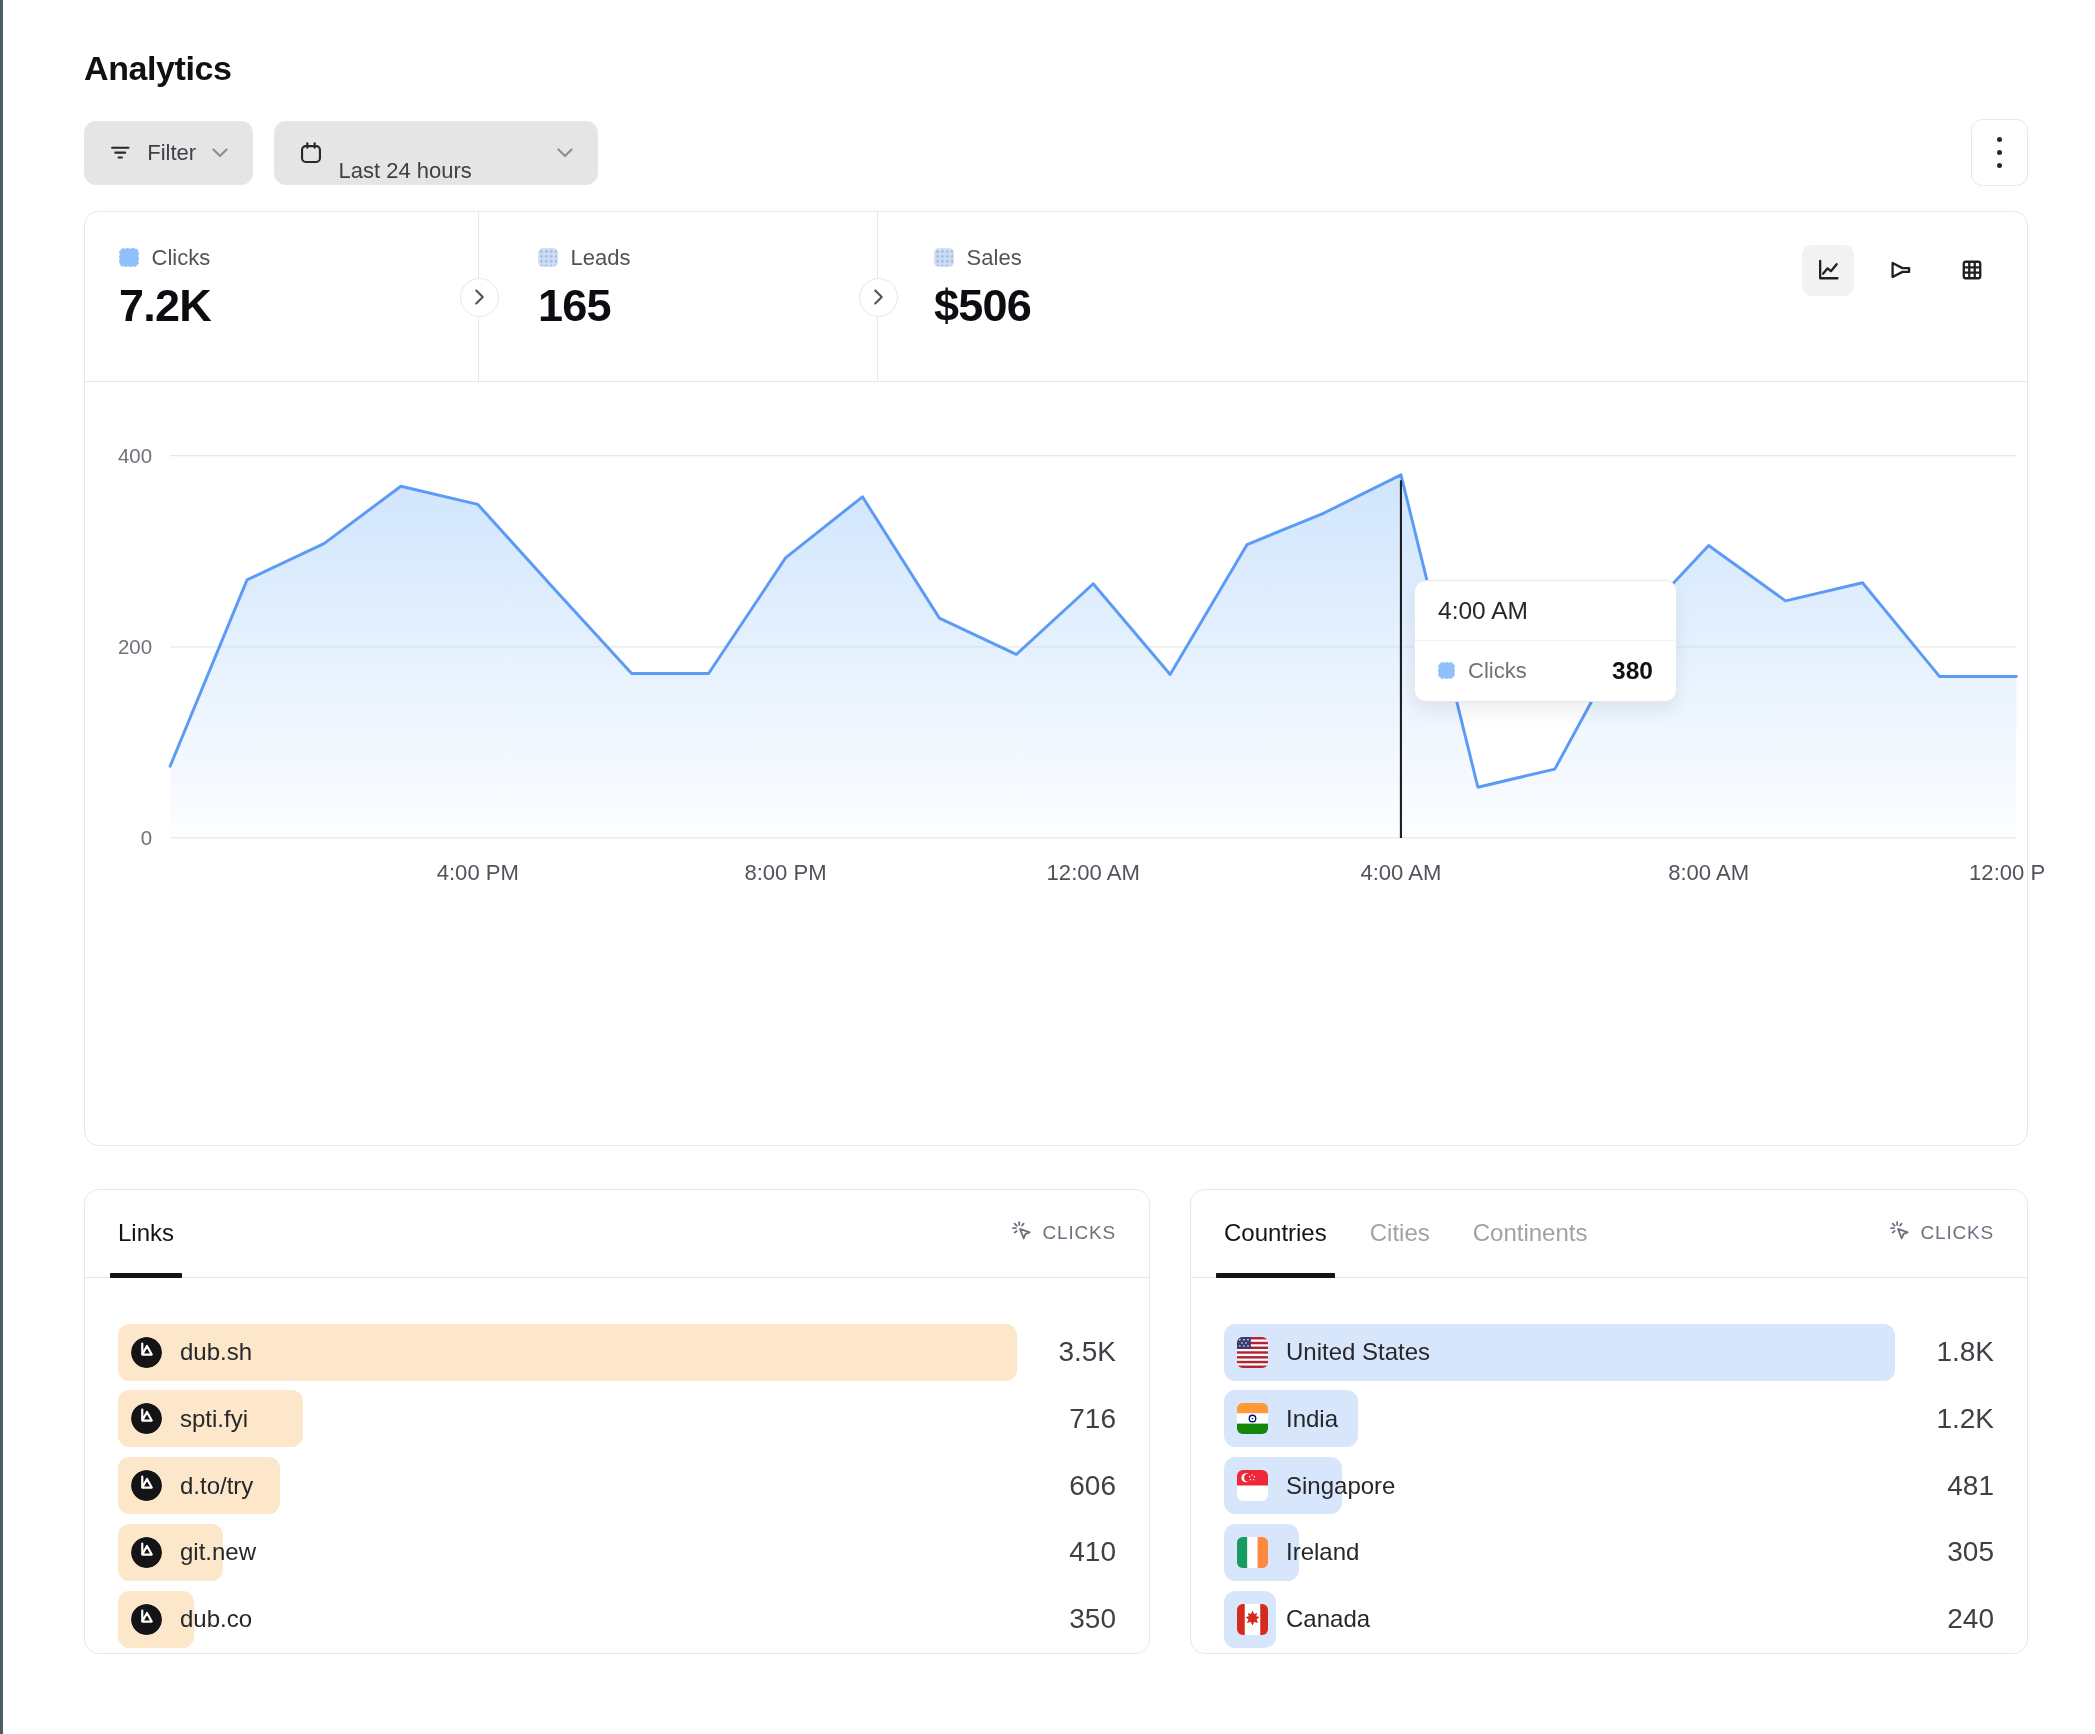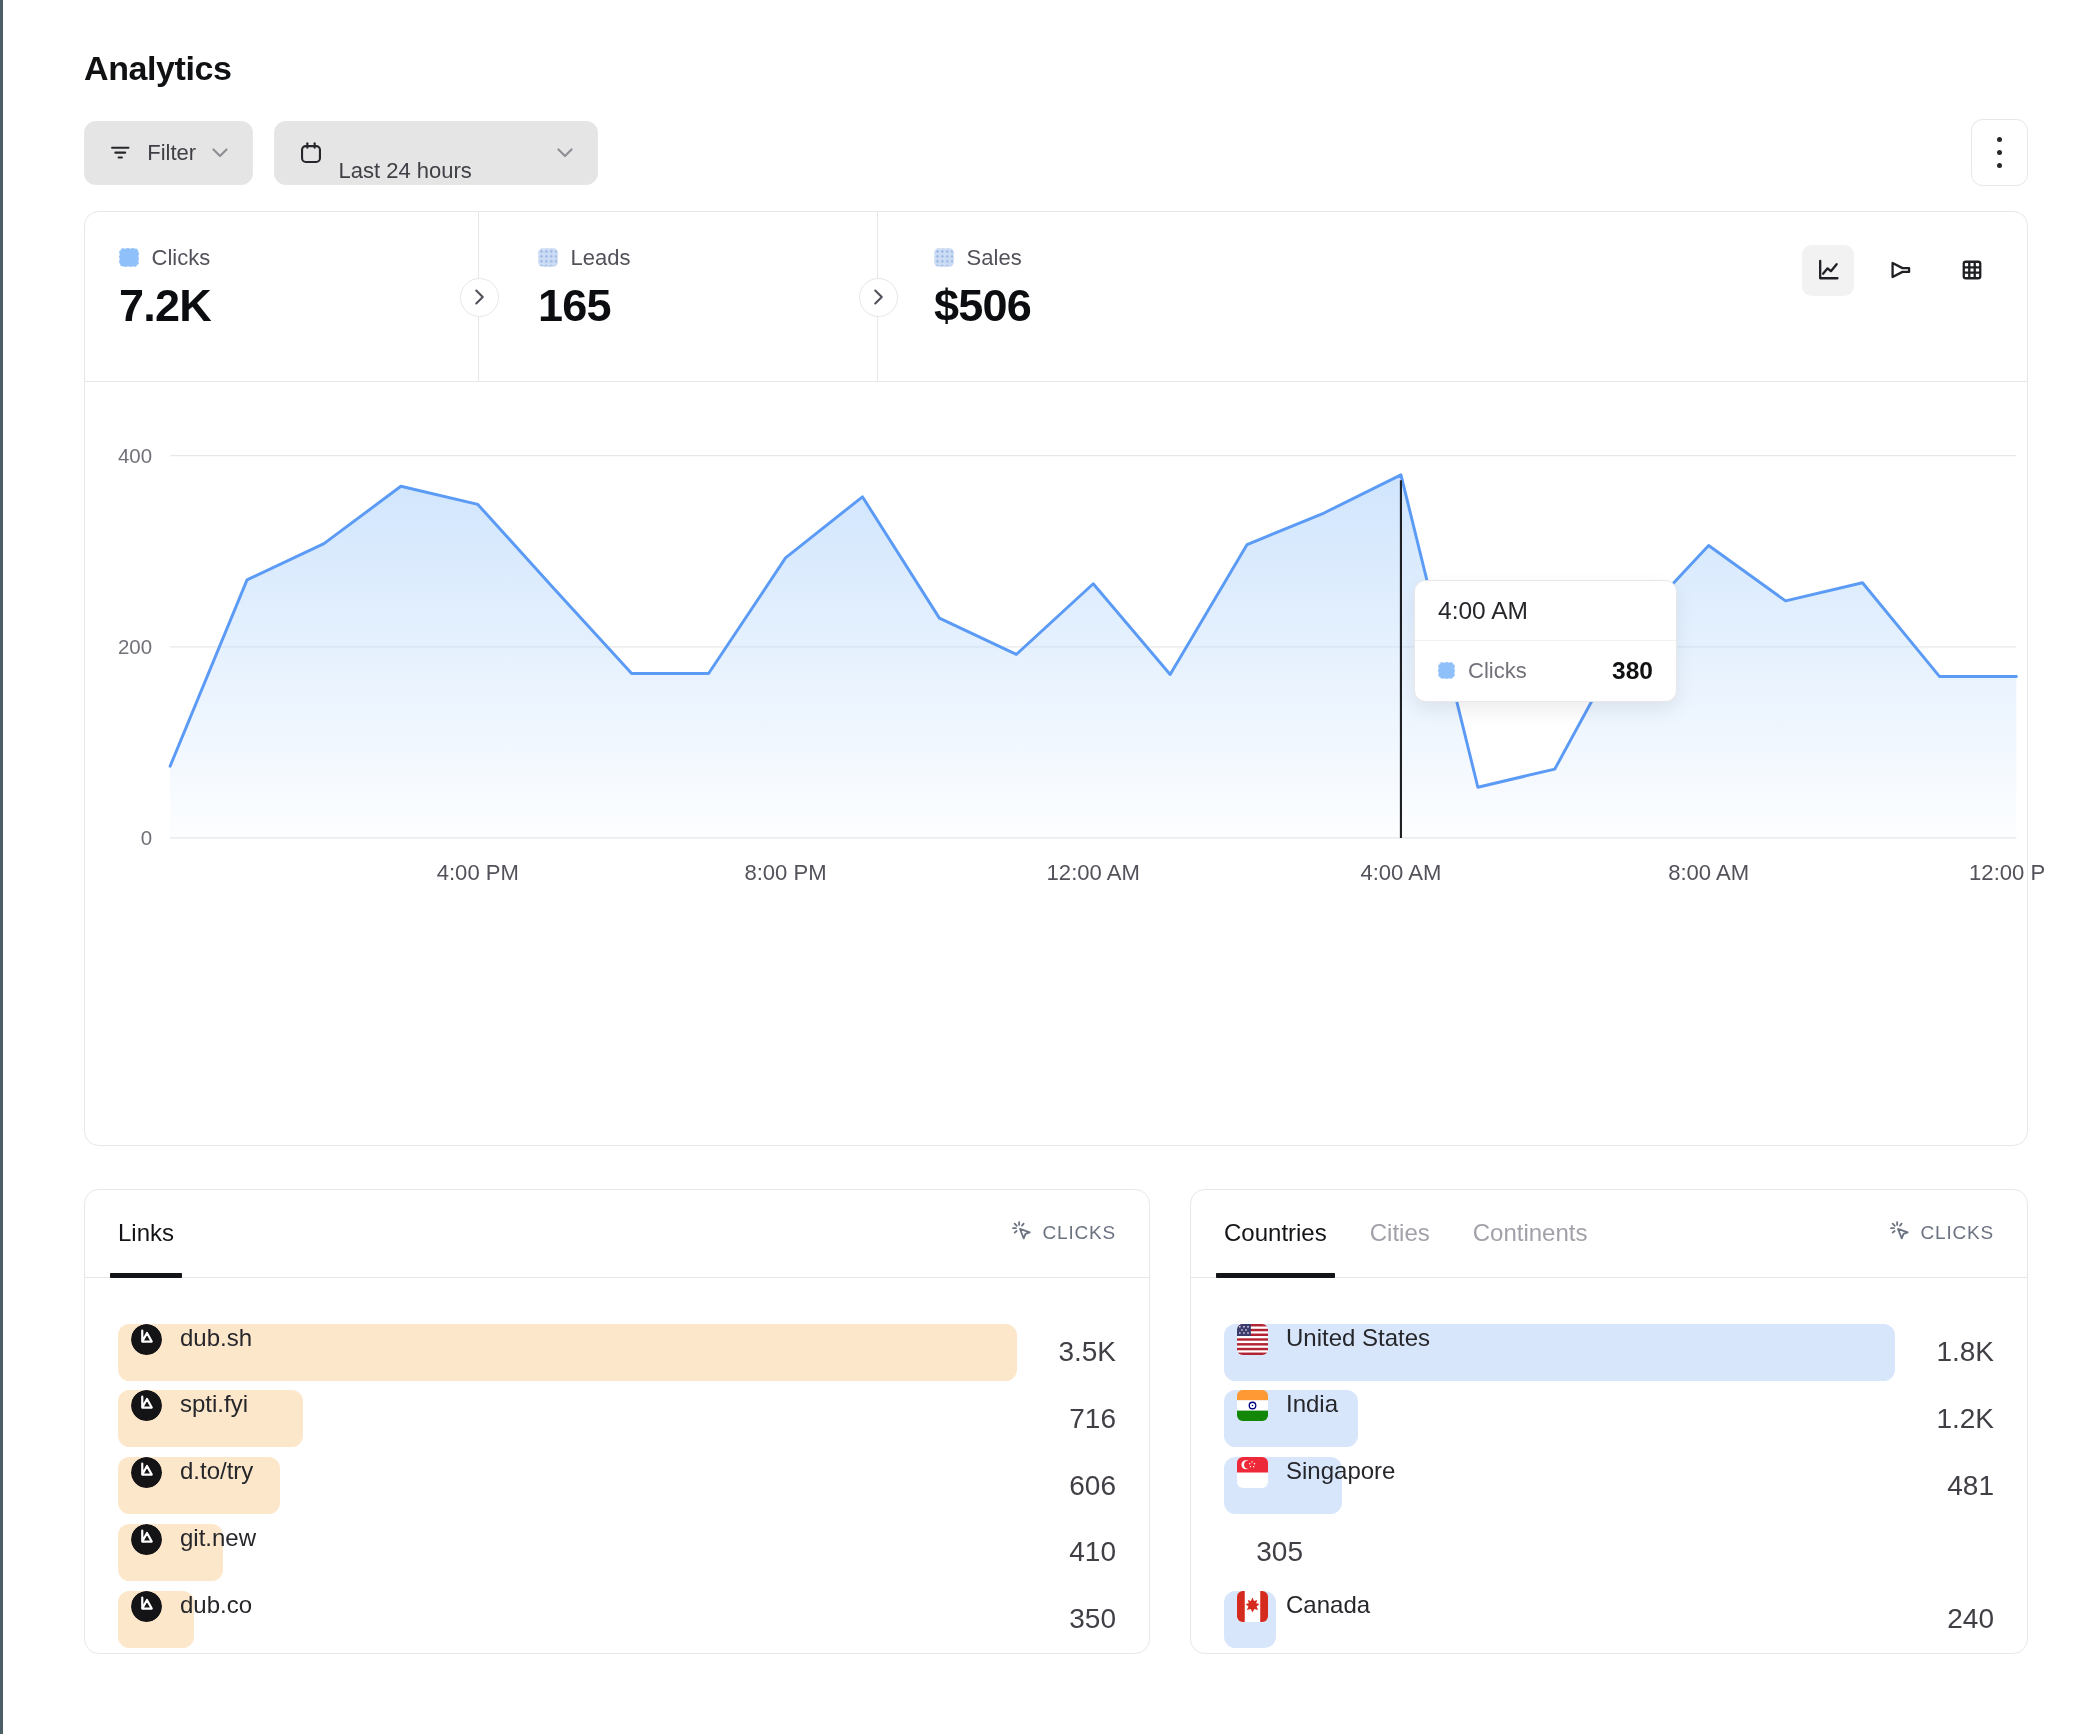--- a/index.html
+++ b/index.html
@@ -78,21 +78,21 @@
   .panel-header { height:88px; display:flex; align-items:center; padding:0 33px; border-bottom:1.6px solid #e7e7e9; position:relative; }
   .panel-tabs { display:flex; gap:43px; height:100%; align-items:center; }
   .panel-tab { position:relative; height:100%; display:flex; align-items:center; font-size:24px; color:#a1a1aa; cursor:pointer; font-weight:500; }
   .panel-tab.active { color:#131417; }
   .panel-tab.active::after { content:""; position:absolute; left:-8.2px; right:-8.2px; bottom:-1.6px; height:4.9px; background:#131417; border-radius:0.8px; }
   .metric { margin-left:auto; display:flex; align-items:center; gap:9.8px; font-size:19px; letter-spacing:0.8px; color:#6b7280; cursor:pointer; }
   .panel-list { padding:46px 33px 0; display:flex; flex-direction:column; gap:9.8px; }
   .row { height:57px; display:flex; align-items:center; cursor:pointer; }
   .bar-zone { flex:1; position:relative; height:100%; margin-right:19.6px; }
   .row-bar { position:absolute; left:0; top:0; bottom:0; border-radius:11.5px; }
-  .row-content { position:relative; z-index:1; height:100%; display:flex; align-items:flex-start; gap:18px; padding-left:13px; }
+  .row-content { position:relative; z-index:1; height:100%; display:flex; align-items:center; gap:18px; padding-left:13px; }
   .row-label { font-size:24px; color:#26272b; }
   .row-value { width:79px; text-align:right; font-size:28px; color:#3f3f46; }
   .link-ico, .flag { width:31px; height:31px; border-radius:50%; overflow:hidden; flex:0 0 auto; }
   .flag { border-radius:5.7px; box-shadow:inset 0 0 0 0.8px rgba(0,0,0,.08); }
   .link-ico svg, .flag svg { display:block; }
 </style>
 </head>
 <body>
 
 <div class="edge-strip"></div>
@@ -444,20 +444,33 @@
                     </g>
   </svg>
 </span>
                 <span class="row-label">Singapore</span>
               </div>
             </div>
             <div class="row-value">481</div>
           </div>
 
           <div class="row">
+            <div class="bar-zone">
+              <div class="row-bar" style="width: 11.2%; background: rgb(216, 230, 251);"></div>
+              <div class="row-content">
+                <span class="flag">
+  <svg width="31" height="31" viewBox="0 0 38 38">
+                    <rect width="12.7" height="38" fill="#169b62"></rect>
+                    <rect x="12.7" width="12.7" height="38" fill="#fff"></rect>
+                    <rect x="25.3" width="12.7" height="38" fill="#ff883e"></rect>
+                  </svg>
+</span>
+                <span class="row-label">Ireland</span>
+              </div>
+            </div>
             <div class="row-value">305</div>
           </div>
 
           <div class="row">
             <div class="bar-zone">
               <div class="row-bar" style="width: 7.8%; background: rgb(216, 230, 251);"></div>
               <div class="row-content">
                 <span class="flag">
   <svg width="31" height="31" viewBox="0 0 38 38">
                     <rect width="38" height="38" fill="#fff"></rect>

